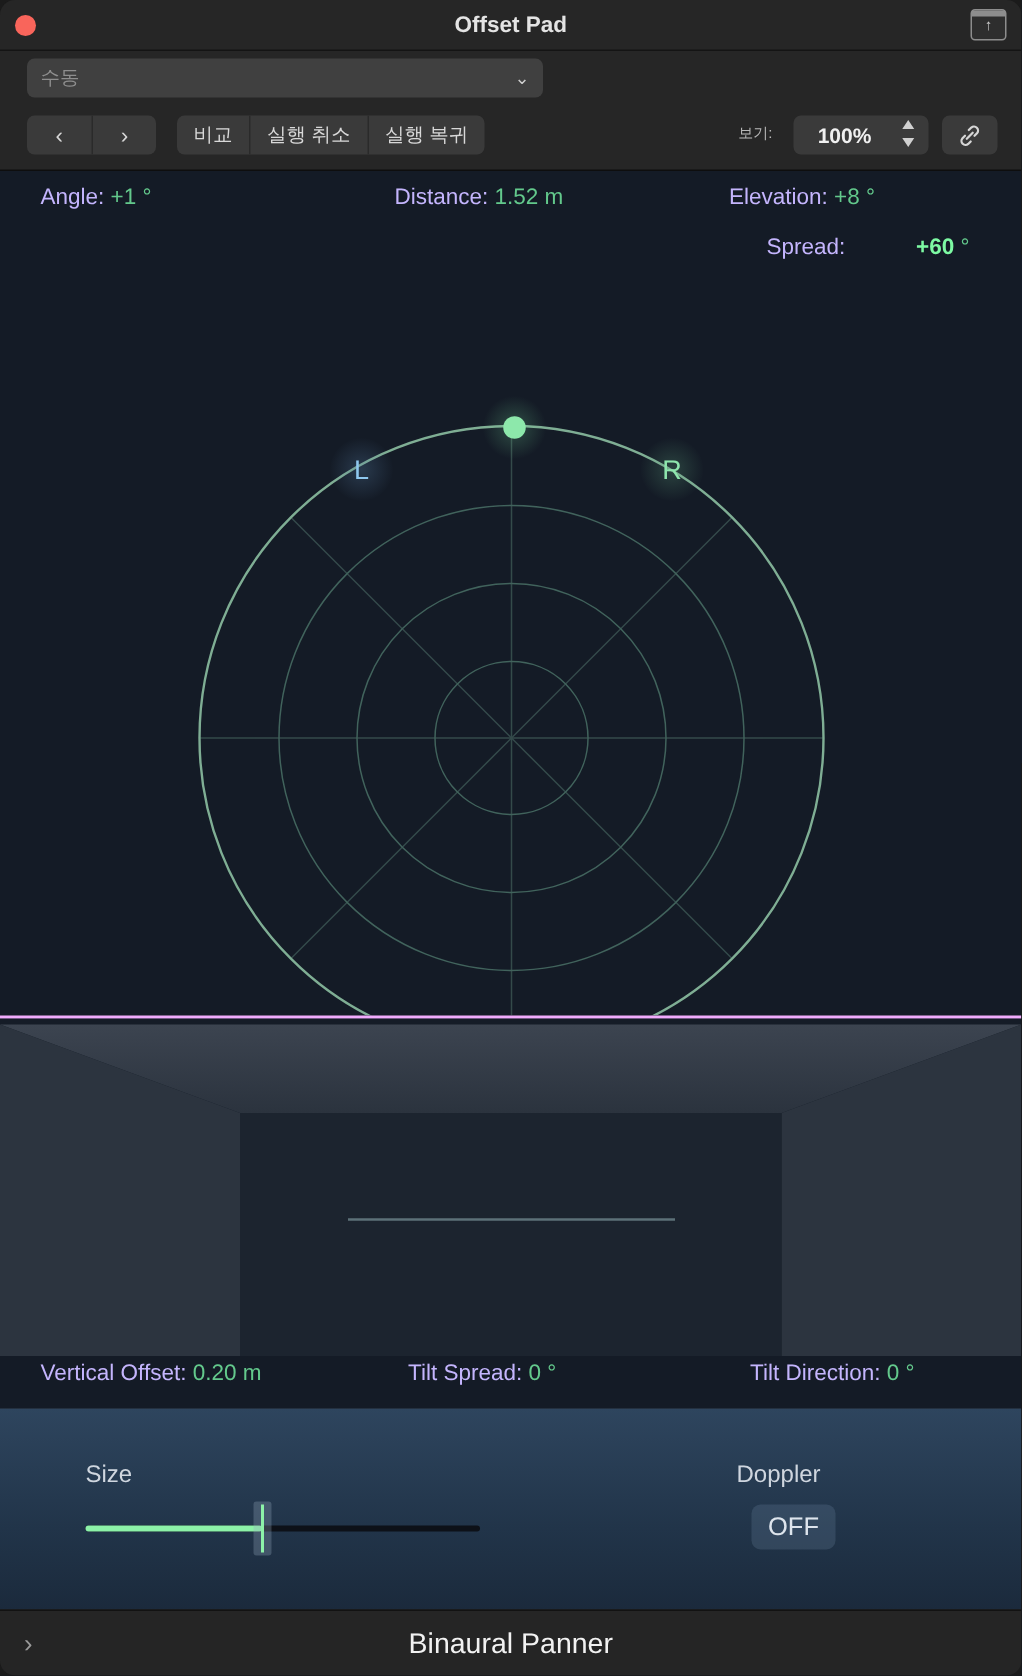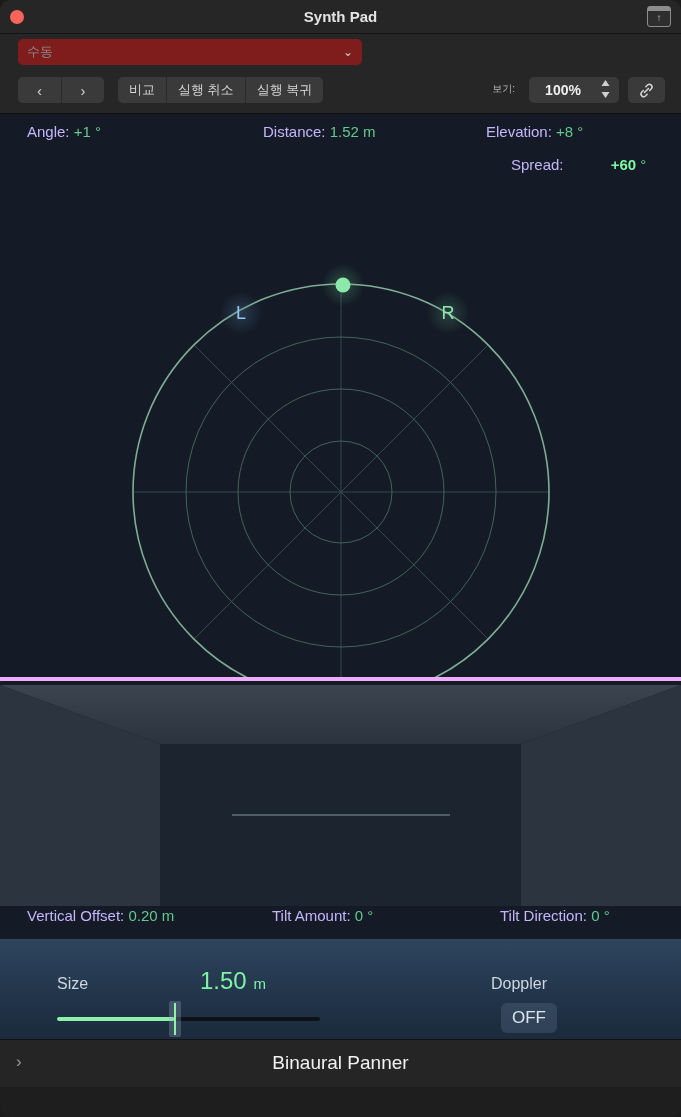--- a/index.html
+++ b/index.html
@@ -53,21 +53,21 @@
   
   #toolbar {
     position: relative;
     height: 80px;
     background: #262626;
     border-bottom: 1px solid #0e0e0e;
   }
   #preset-select {
     position: absolute; left: 18px; top: 5px;
     width: 344px; height: 26px;
-    background: #7f1d1d; border: none; border-radius: 5px;
+    background: #404040; border: none; border-radius: 5px;
     color: #8e8e8e; font-size: 13px;
     padding-left: 9px; line-height: 26px;
   }
   #preset-select .chev {
     position: absolute; right: 9px; top: 0;
     color: #cfcfcf; font-size: 12px; line-height: 26px;
   }
 
   .tb-group {
     position: absolute; top: 43px;
@@ -172,34 +172,34 @@
     font-size: 15px;
     background: #2b3340; color: #c8ccd3;
   }
   .mode-seg.active { background: #223528; color: #6ee38f; }
 
   
   #room {
     position: relative;
     height: 262px;
     background: #141b26;
-    border-top: 4px solid #f0abfc;
+    border-top: 2px solid #f0abfc;
     overflow: hidden;
   }
   #room-stage { position: absolute; left: 0; top: 0; width: 681px; height: 225px; }
 
   #room-params { position: absolute; left: 0; bottom: 10px; width: 681px; height: 22px; }
   #r-voffset  { position: absolute; left: 27px;  top: 0; }
   #r-tiltamt  { position: absolute; left: 272px; top: 0; }
   #r-tiltdir  { position: absolute; left: 472px; top: 0; margin-left: 28px; }
 
   
   #bottom {
     position: relative;
-    height: 100px;
+    height: 134px;
     background: linear-gradient(180deg, #2e455e 0%, #213449 60%, #1b2a3c 100%);
   }
   #size-label {
     position: absolute; left: 57px; top: 36px;
     color: #cfd6df; font-size: 16px;
   }
   #size-value {
     position: absolute; left: 200px; top: 28px;
     width: 160px; text-align: left;
     color: #7ff2a5; font-size: 24px;
@@ -257,21 +257,21 @@
     color: #f2f2f2; font-size: 19px;
   }
 </style>
 </head>
 <body>
 
 <div id="app">
 
   <div id="titlebar">
     <div id="close-btn"></div>
-    <div id="window-title">Synth Pad</div>
+    <div id="window-title">Offset Pad</div>
     <div id="detach-btn">
       <div class="bar"></div>
       <div class="arrow">↑</div>
     </div>
   </div>
 
   <div id="toolbar">
     <div id="preset-select">
       <span>수동</span>
       <span class="chev">⌄</span>
@@ -383,38 +383,34 @@
       <line x1="232" y1="134" x2="450" y2="134" stroke="#5c7179" stroke-width="1.6"></line>
     </svg>
 
     <div id="room-params">
       <div class="param" id="r-voffset">
         <span class="lbl">Vertical Offset:</span>
         <span class="val">0.20</span>
         <span class="unit">m</span>
       </div>
       <div class="param" id="r-tiltamt">
-        <span class="lbl">Tilt Amount:</span>
+        <span class="lbl">Tilt Spread:</span>
         <span class="val">0</span>
         <span class="unit">°</span>
       </div>
       <div class="param" id="r-tiltdir">
         <span class="lbl">Tilt Direction:</span>
         <span class="val">0</span>
         <span class="unit">°</span>
       </div>
     </div>
   </div>
 
   <div id="bottom">
     <div id="size-label">Size</div>
-    <div id="size-value">
-      <span>1.50</span>
-      <span class="unit">m</span>
-    </div>
     <div id="size-track">
       <div id="size-fill"></div>
     </div>
     <div id="size-handle">
       <div class="pin"></div>
     </div>
 
     <div id="doppler-label">Doppler</div>
     <div id="doppler-btn">OFF</div>
   </div>

